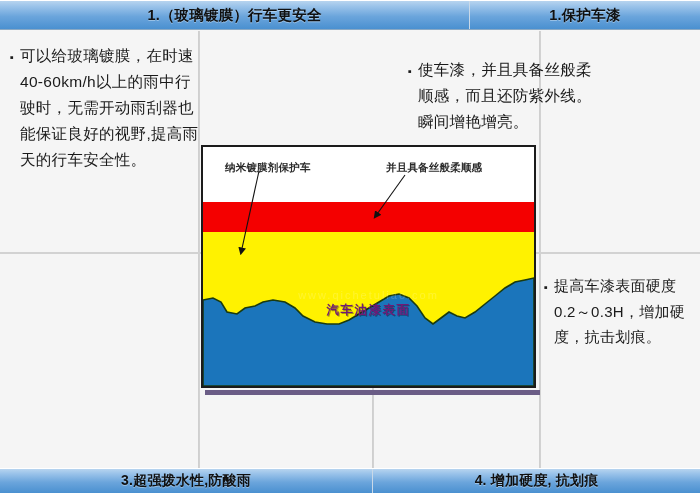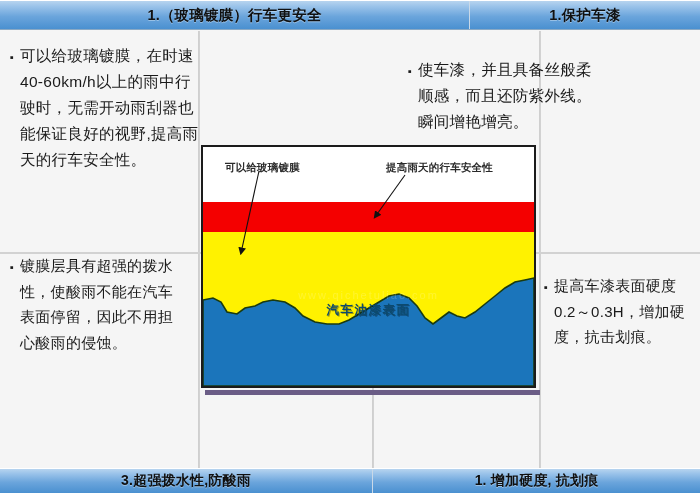--- a/index.html
+++ b/index.html
@@ -125,21 +125,21 @@
   }
   #layer-red    { top: 55px;  height: 30px;  background: #f40000; }
   #layer-yellow { top: 85px;  height: 95px;  background: #fff200; }
 
   #blue-surface { position: absolute; left: 0; top: 85px; width: 331px; height: 154px; }
 
   #lbl-blue {
     position: absolute;
     left: 0; right: 0; top: 155px;
     text-align: center;
-    color: #0c4a6e;
+    color: #701a75;
     font-size: 12.5px;
     font-weight: bold;
     letter-spacing: 1.5px;
     text-shadow: 1px 1px 0 rgba(0,0,0,.35);
   }
   #wm {
     position: absolute;
     left: 0; right: 0; top: 142px;
     text-align: center;
     color: rgba(255,255,255,.18);
@@ -174,24 +174,20 @@
     <div class="cell" id="cell-1">
       <span class="bullet"></span>
       <span class="ctext">可以给玻璃镀膜，在时速40-60km/h以上的雨中行驶时，无需开动雨刮器也能保证良好的视野,提高雨天的行车安全性。</span>
     </div>
 
     <div class="cell" id="cell-2">
       <span class="bullet"></span>
       <span class="ctext">使车漆，并且具备丝般柔顺感，而且还防紫外线。瞬间增艳增亮。</span>
     </div>
 
-    <div class="cell" id="cell-3">
-      <span class="bullet"></span>
-      <span class="ctext small">镀膜层具有超强的拨水性，使酸雨不能在汽车表面停留，因此不用担心酸雨的侵蚀。</span>
-    </div>
 
     <div class="cell" id="cell-4">
       <span class="bullet"></span>
       <span class="ctext small">提高车漆表面硬度0.2～0.3H，增加硬度，抗击划痕。</span>
     </div>
   </div>
 
   <div id="diagram">
 
     <div class="layer" id="layer-red"></div>
@@ -201,38 +197,38 @@
       <path d="M0,68 L10,66 L18,70 L24,80 L34,82 L42,76 L52,74 L60,70 L70,68
                L82,70 L92,76 L100,84 L112,90 L124,92 L136,92 L146,88 L156,82
                L166,76 L176,70 L186,64 L196,62 L206,66 L214,74 L222,86 L230,92
                L238,86 L246,80 L254,84 L262,86 L272,80 L282,72 L292,64 L302,56
                L312,50 L322,48 L331,46 L331,154 L0,154 Z" fill="#1b75bb" stroke="#1a3a10" stroke-width="1.6"></path>
     </svg>
 
     <div id="wm">www.qichetuliao.com</div>
     <div id="lbl-blue">汽车油漆表面</div>
 
-    <div class="dg-label" id="lbl-left">可以给玻璃镀膜</div>
-    <div class="dg-label" id="lbl-right">提高雨天的行车安全性</div>
+    <div class="dg-label" id="lbl-left">纳米镀膜剂保护车</div>
+    <div class="dg-label" id="lbl-right">并且具备丝般柔顺感</div>
 
     <svg class="arrows" viewBox="0 0 331 239">
       <defs>
         <marker id="ah" markerWidth="7" markerHeight="7" refX="5" refY="3.5" orient="auto" markerUnits="strokeWidth">
           <path d="M0,0 L7,3.5 L0,7 z" fill="#111"></path>
         </marker>
       </defs>
       <line x1="56" y1="24" x2="38" y2="106" stroke="#111" stroke-width="1.1" marker-end="url(#ah)"></line>
       <line x1="202" y1="28" x2="172" y2="70" stroke="#111" stroke-width="1.1" marker-end="url(#ah)"></line>
     </svg>
 
     <div class="shadow-bar"></div>
   </div>
 
   <div class="hdr-row bottom">
     <div class="hdr-cell">
       <span>3.超强拨水性,防酸雨</span>
     </div>
     <div class="hdr-cell">
-      <span>1. 增加硬度, 抗划痕</span>
+      <span>4. 增加硬度, 抗划痕</span>
     </div>
   </div>
 
 </div>
 
 </body></html>

